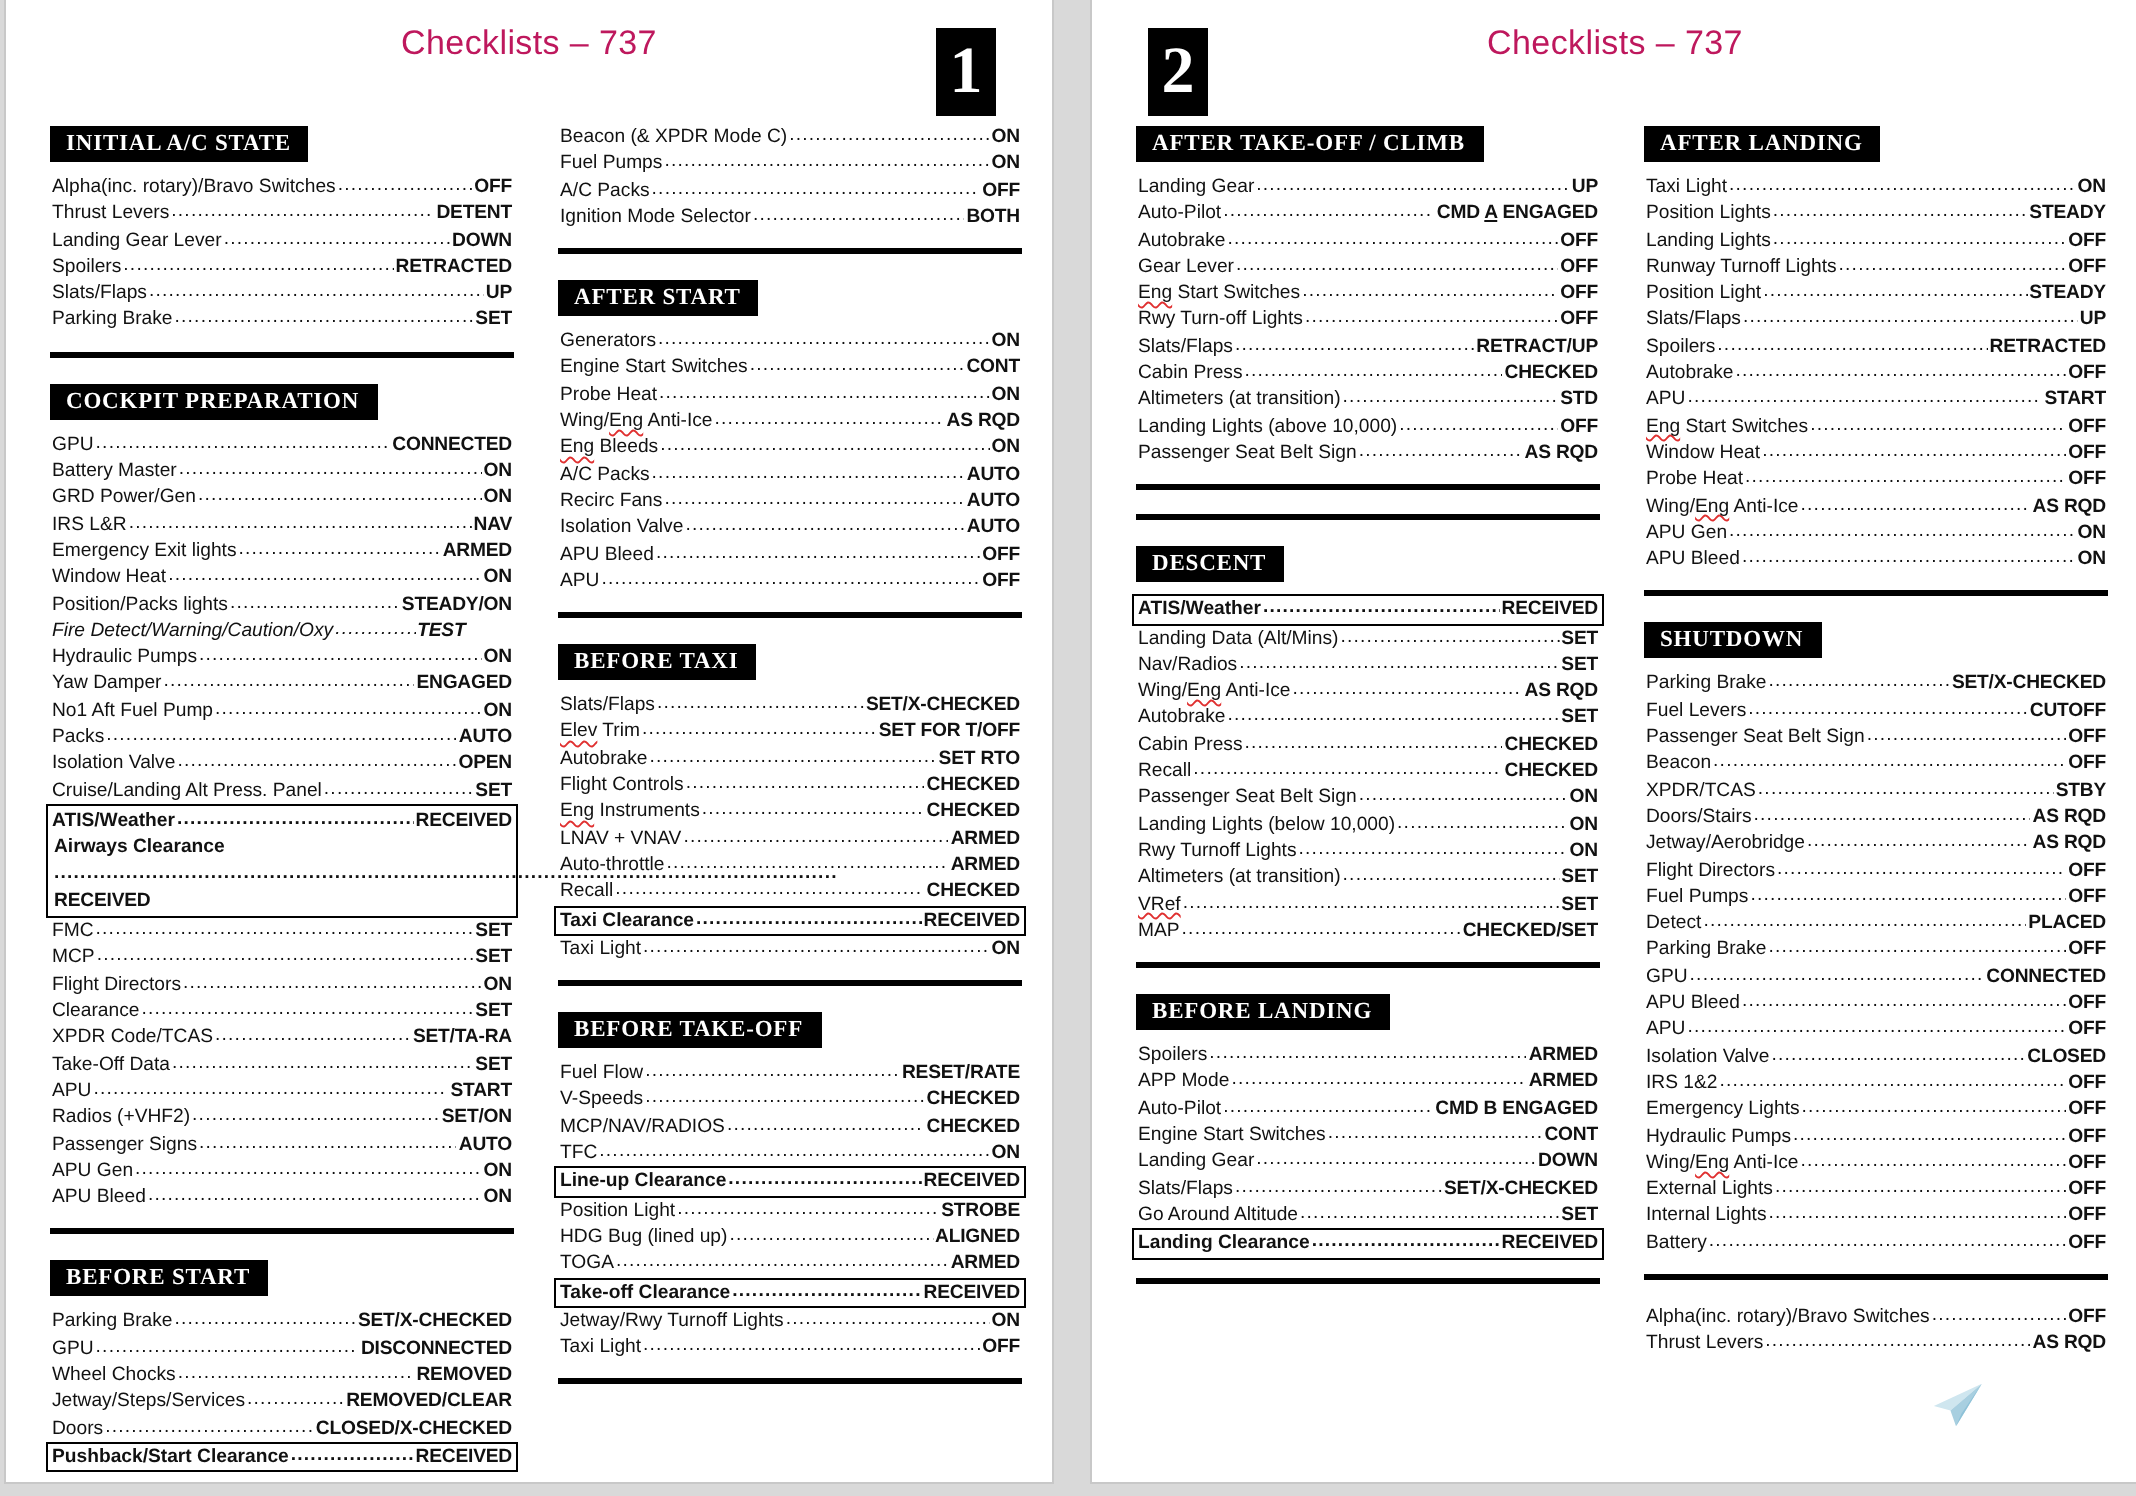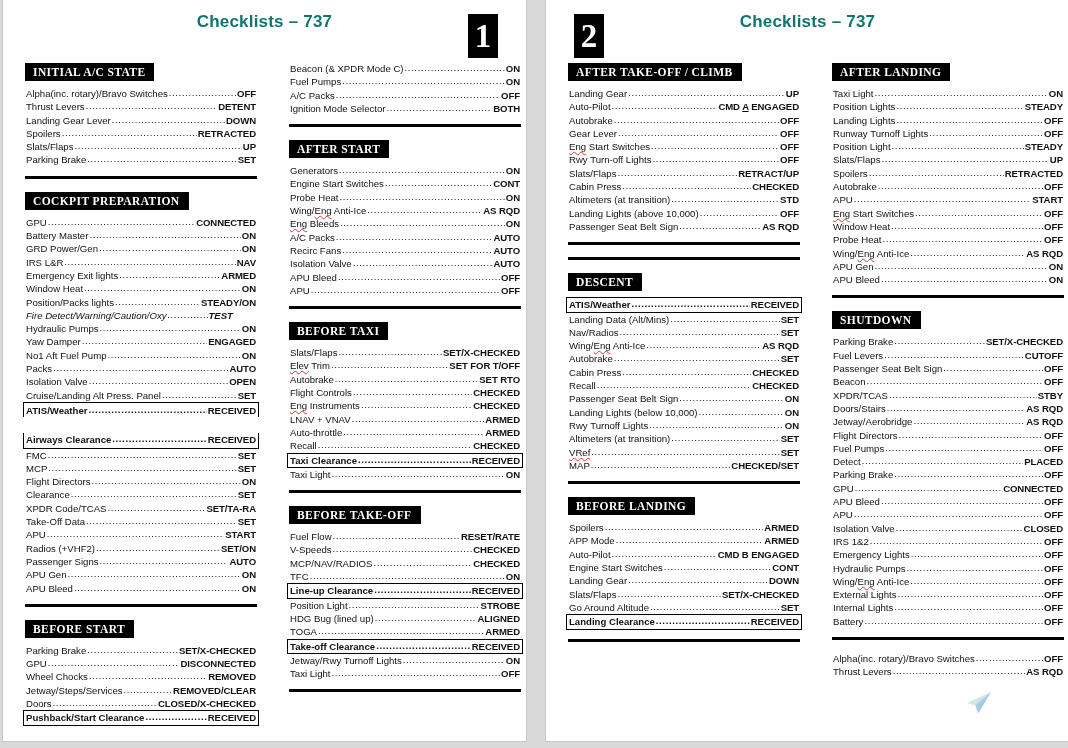--- a/index.html
+++ b/index.html
@@ -34,22 +34,22 @@
   .page-header {
     position: relative;
     height: 62px;
   }
   .doc-title {
     position: absolute;
     top: 12px;
     left: 0; right: 0;
     text-align: center;
     font-size: 17px;
-    font-weight: bold;
-    color: #0f766e;
+    font-weight: normal;
+    color: #be185d;
     letter-spacing: .2px;
   }
   .page-badge {
     position: absolute;
     top: 14px;
     width: 30px; height: 44px;
     background: #000;
     color: #fff;
     font-family: "Liberation Serif", serif;
     font-size: 33px;
@@ -57,21 +57,21 @@
     line-height: 44px;
     text-align: center;
   }
   .page.left .page-badge { right: 28px; }
   .page.right .page-badge { left: 28px; }
 
   
   .cols {
     display: flex;
     padding: 0 22px;
-    gap: 16px;
+    gap: 6px;
   }
   .col { width: 232px; flex: 0 0 232px; }
   .col.gap { margin-left: 16px; }
 
   
   .section { margin-bottom: 2px; }
   .sec-title {
     display: inline-block;
     background: #000;
     color: #fff;
@@ -140,23 +140,24 @@
     border-bottom: none;
     padding: 1px 2px 0 2px;
     margin: 0 0 0 -2px;
     width: calc(100% + 4px);
     font-weight: bold;
   }
   .item.grouped-bottom {
     border: 1.4px solid #000;
     border-top: none;
     padding: 0 2px 1px 2px;
-    margin: 16px 0 0 -2px;
+    margin: 0 0 0 -2px;
     width: calc(100% + 4px);
     font-weight: bold;
+    flex-direction: column;
   }
   .item.italic-note {
     font-style: italic;
     justify-content: flex-start;
     padding-right: 0;
   }
   .item.italic-note .lbl { font-style: italic; }
   .item.italic-note .val { font-style: italic; }
   .item.italic-note .dots { flex: 0 0 auto; max-width: 40px; }
   .misspell {

